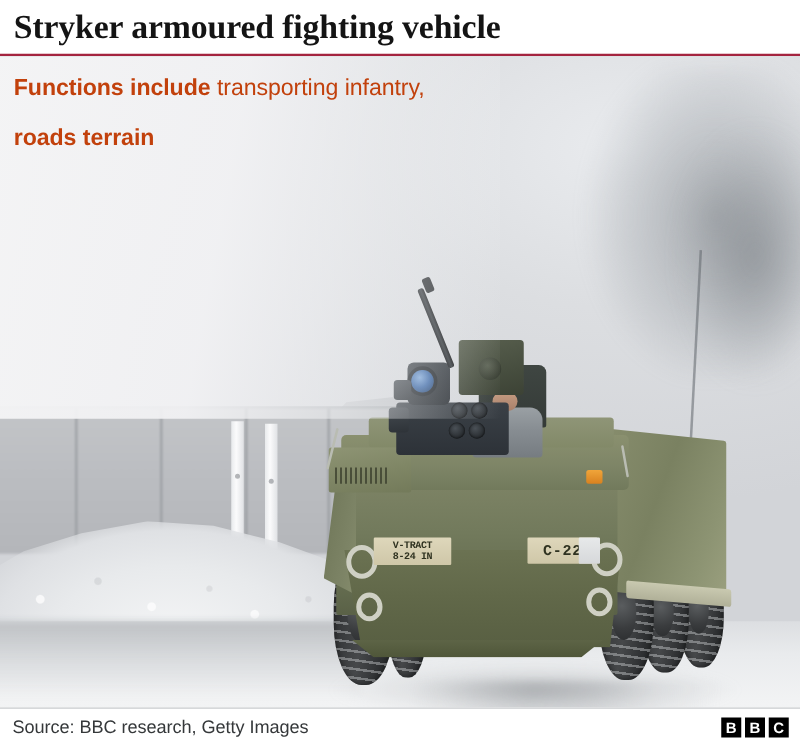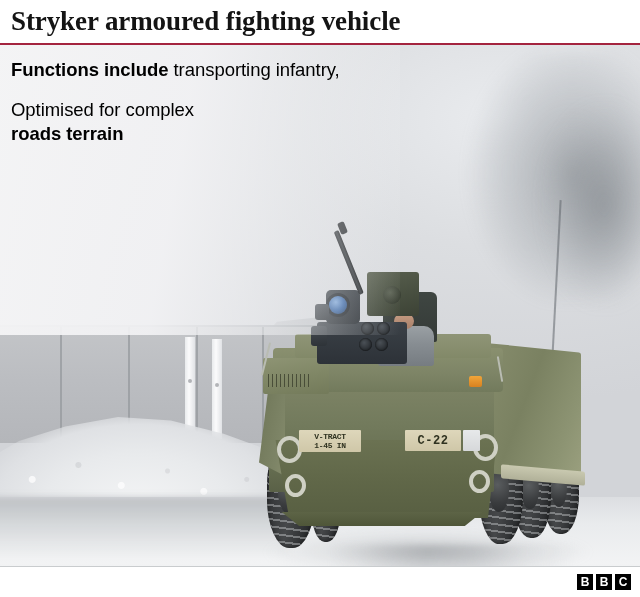--- a/index.html
+++ b/index.html
@@ -249,21 +249,21 @@
   }
   .plate-left {
     left: 44px; top: 200px;
     width: 62px; height: 22px;
     font-size: 8px;
     flex-direction: column;
     gap: 1px;
     letter-spacing: -0.3px;
   }
   .plate-right {
-    left: 150px; top: 200px;
+    left: 167px; top: 200px;
     width: 56px; height: 21px;
     font-size: 12px;
     letter-spacing: 0.6px;
   }
   .plate-blank {
     left: 208px; top: 200px;
     width: 17px; height: 21px;
     background: linear-gradient(180deg, #e7e9ea 0%, #d6d8da 100%);
   }
   
@@ -472,21 +472,21 @@
     pointer-events: none;
   }
   .copy {
     position: absolute;
     left: 11px;
     top: 58px;
     width: 420px;
   }
   .copy-block {
     margin-bottom: 16px;
-    color: #000000;
+    color: #c2410c;
     font-size: 18.5px;
     line-height: 1.30;
     letter-spacing: -0.05px;
   }
   .copy-block:last-child { margin-bottom: 0; }
   .copy-block b { font-weight: 700; }
   .copy-line { display: block; }
 
   
   .footer {
@@ -599,21 +599,21 @@
       <div class="glacis-lip"></div>
       <div class="slat-rail"></div>
 
       <div class="hook" style="left:22px; top:206px;"></div>
       <div class="hook" style="left:218px; top:204px;"></div>
       <div class="hook" style="left:30px; top:244px; width:13px; height:15px;"></div>
       <div class="hook" style="left:214px; top:240px; width:13px; height:15px;"></div>
 
       <div class="plate plate-left">
         <span>V-TRACT</span>
-        <span>1-45 IN</span>
+        <span>8-24 IN</span>
       </div>
       <div class="plate plate-right">C-22</div>
       <div class="plate plate-blank"></div>
 
       <div class="deck"></div>
       <div class="stow-box">
         <span class="grille"></span>
       </div>
       <div class="amber-light"></div>
       <div class="grab-bar" style="left:10px; top:112px; width:2px; height:34px; transform:rotate(14deg);"></div>
@@ -647,27 +647,27 @@
 
   <div class="copy">
 
     <div class="copy-block">
       <span class="copy-line"><b>Functions include</b><span> transporting infantry,</span></span>
     </div>
 
 
 
     <div class="copy-block">
-      <span class="copy-line">Optimised for complex</span>
       <span class="copy-line"><b>roads terrain</b></span>
     </div>
 
   </div>
 
   <div class="footer">
+    <div class="footer-source">Source: BBC research, Getty Images</div>
     <div class="bbc-logo">
       <span class="bbc-block">B</span>
       <span class="bbc-block">B</span>
       <span class="bbc-block">C</span>
     </div>
   </div>
 
 </div>
 
 </body></html>

